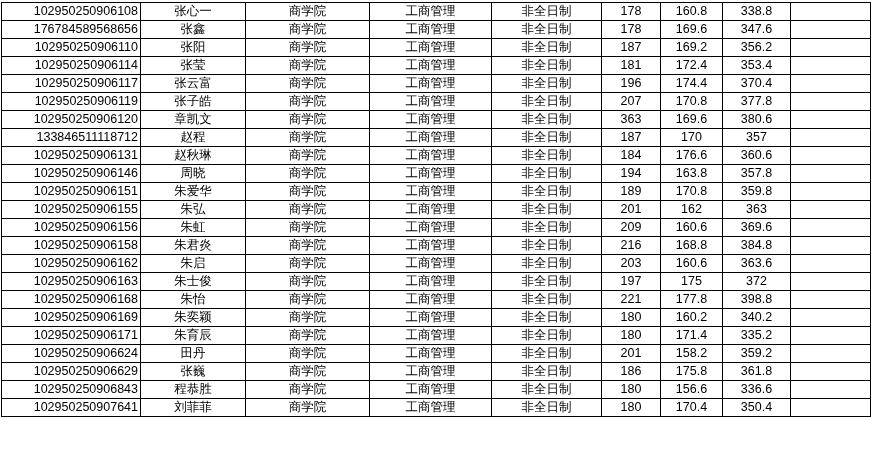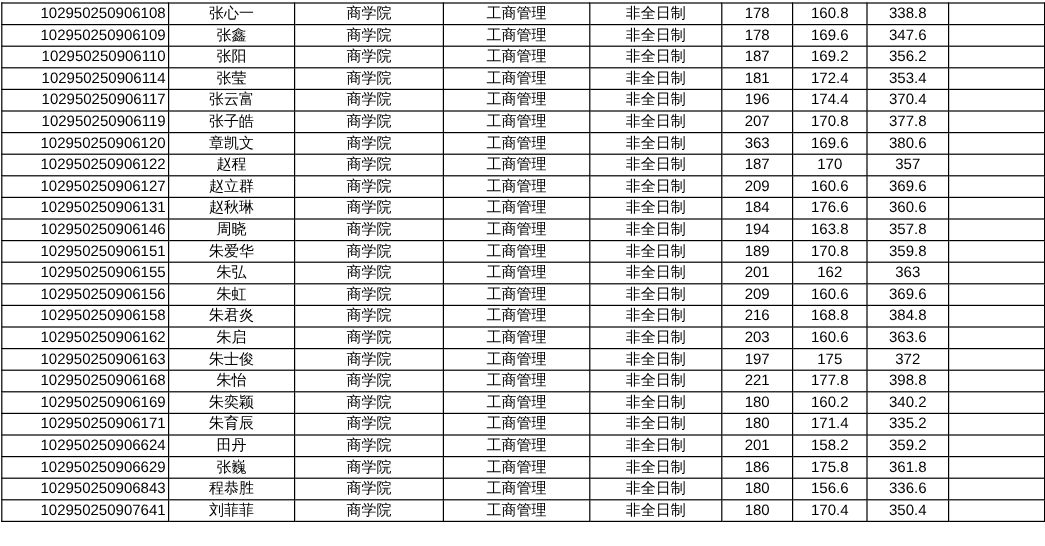--- a/index.html
+++ b/index.html
@@ -72,21 +72,21 @@
           <td class="name">张心一</td>
           <td class="college">商学院</td>
           <td class="major">工商管理</td>
           <td class="type">非全日制</td>
           <td class="num">178</td>
           <td class="num">160.8</td>
           <td class="num">338.8</td>
           <td class="tail"></td>
         </tr>
         <tr>
-          <td class="id">102950250906109</td>
+          <td class="id">176784589568656</td>
           <td class="name">张鑫</td>
           <td class="college">商学院</td>
           <td class="major">工商管理</td>
           <td class="type">非全日制</td>
           <td class="num">178</td>
           <td class="num">169.6</td>
           <td class="num">347.6</td>
           <td class="tail"></td>
         </tr>
         <tr>
@@ -138,39 +138,28 @@
           <td class="name">章凯文</td>
           <td class="college">商学院</td>
           <td class="major">工商管理</td>
           <td class="type">非全日制</td>
           <td class="num">363</td>
           <td class="num">169.6</td>
           <td class="num">380.6</td>
           <td class="tail"></td>
         </tr>
         <tr>
-          <td class="id">102950250906122</td>
+          <td class="id">133846511118712</td>
           <td class="name">赵程</td>
           <td class="college">商学院</td>
           <td class="major">工商管理</td>
           <td class="type">非全日制</td>
           <td class="num">187</td>
           <td class="num">170</td>
           <td class="num">357</td>
-          <td class="tail"></td>
-        </tr>
-        <tr>
-          <td class="id">102950250906127</td>
-          <td class="name">赵立群</td>
-          <td class="college">商学院</td>
-          <td class="major">工商管理</td>
-          <td class="type">非全日制</td>
-          <td class="num">209</td>
-          <td class="num">160.6</td>
-          <td class="num">369.6</td>
           <td class="tail"></td>
         </tr>
         <tr>
           <td class="id">102950250906131</td>
           <td class="name">赵秋琳</td>
           <td class="college">商学院</td>
           <td class="major">工商管理</td>
           <td class="type">非全日制</td>
           <td class="num">184</td>
           <td class="num">176.6</td>

